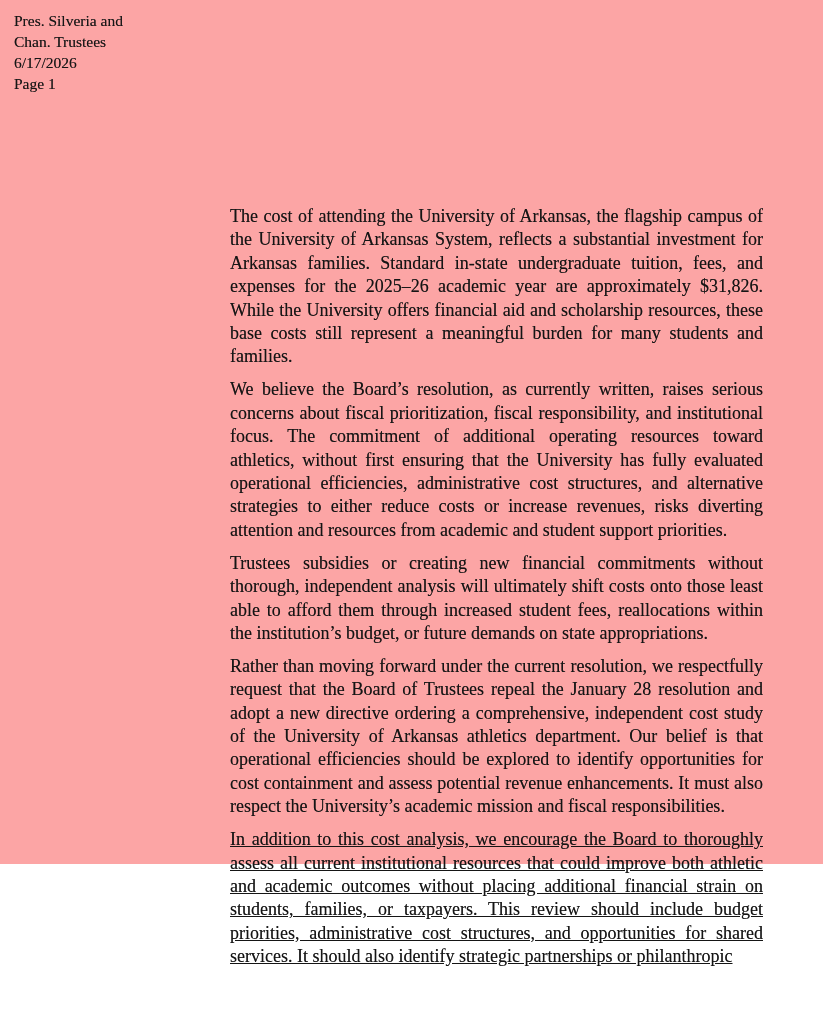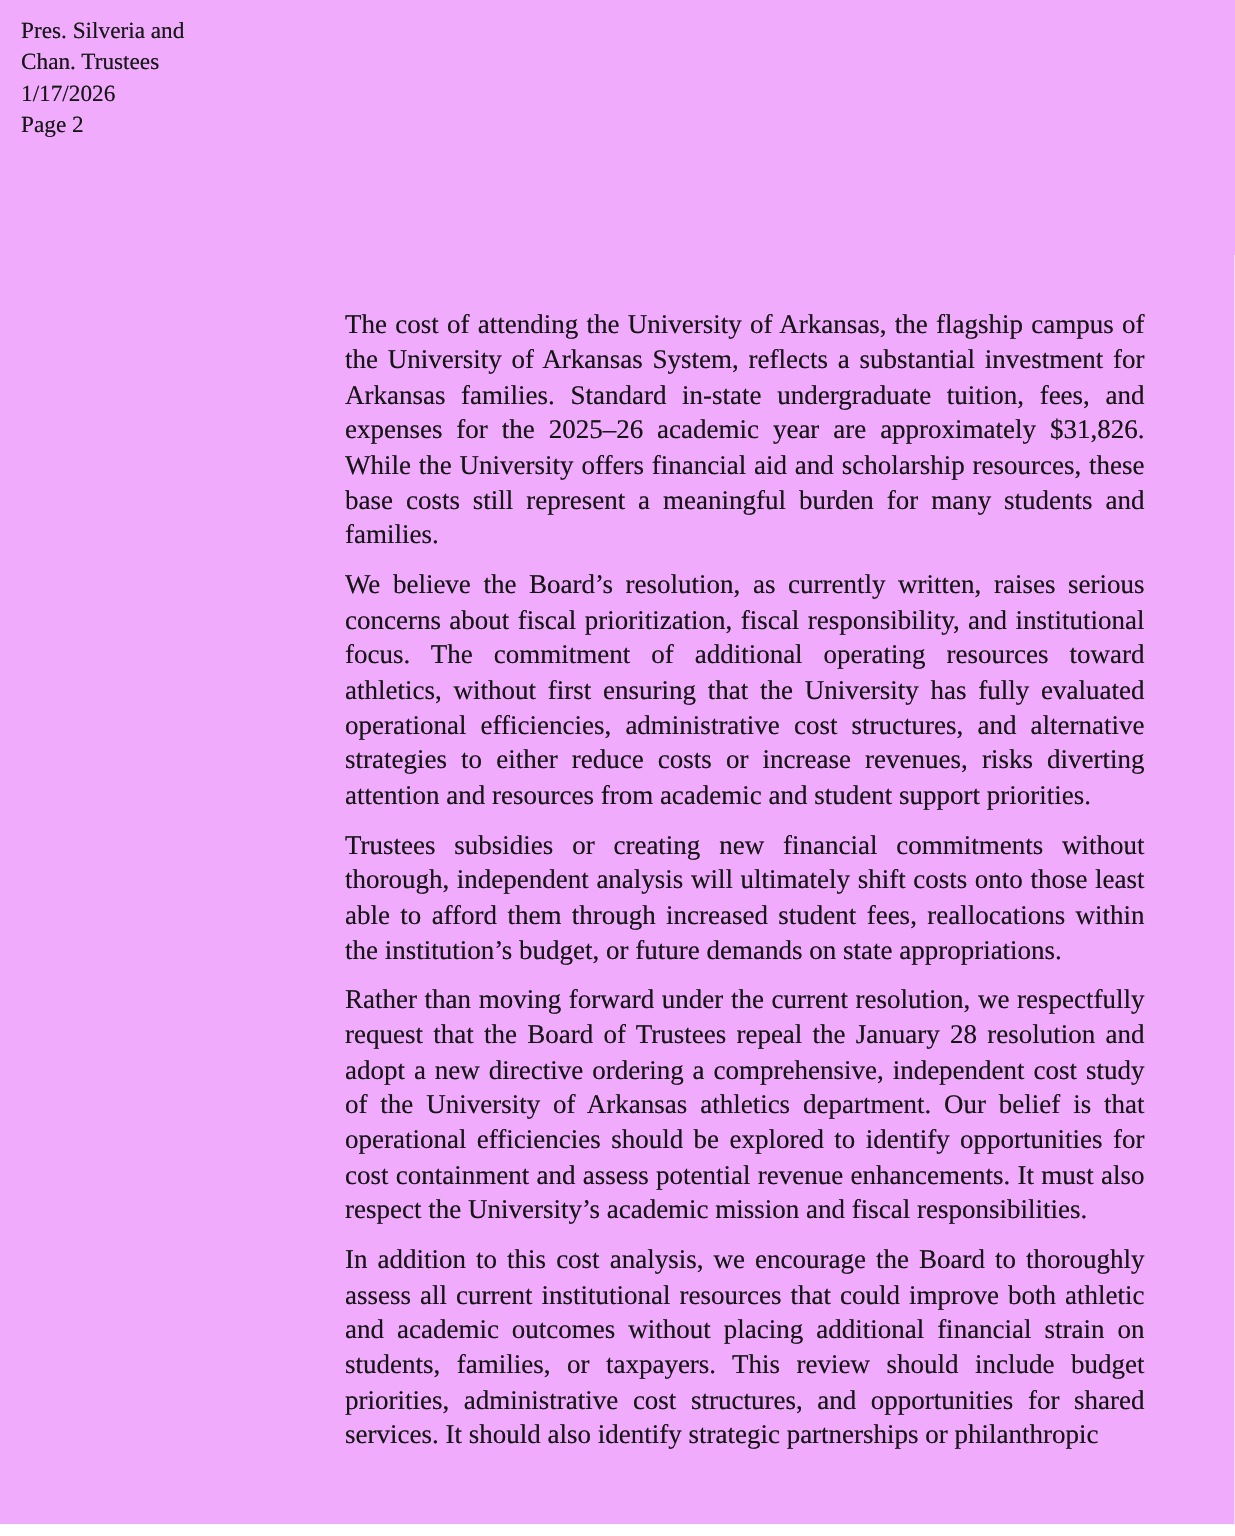--- a/index.html
+++ b/index.html
@@ -7,22 +7,22 @@
   html, body {
     width: 823px;
     height: 1024px;
     background: #ffffff;
     overflow: hidden;
   }
 
   .page {
     position: relative;
     width: 823px;
-    height: 1016px;
-    background: #f0abfc;
+    height: 864px;
+    background: #fca5a5;
     color: #141414;
     font-family: "Liberation Serif", "DejaVu Serif", serif;
     
     text-shadow: 0 0 0.4px rgba(20,20,20,0.55);
   }
 
   .page-header {
     position: absolute;
     left: 14px;
     top: 10px;
@@ -42,32 +42,33 @@
     text-align: justify;
     color: #151515;
   }
 
   .body-block p {
     margin-bottom: 9.5px;
   }
 
   .body-block p:last-child {
     margin-bottom: 0;
+    text-decoration: underline;
   }
 </style>
 </head>
 <body>
 
 <div class="page">
 
   <div class="page-header">
     <div>Pres. Silveria and</div>
     <div>Chan. Trustees</div>
-    <div>1/17/2026</div>
-    <div>Page 2</div>
+    <div>6/17/2026</div>
+    <div>Page 1</div>
   </div>
 
   <div class="body-block">
     <p>The cost of attending the University of Arkansas, the flagship campus of the University of Arkansas System, reflects a substantial investment for Arkansas families. Standard in-state undergraduate tuition, fees, and expenses for the 2025–26 academic year are approximately $31,826. While the University offers financial aid and scholarship resources, these base costs still represent a meaningful burden for many students and families.</p>
     <p>We believe the Board’s resolution, as currently written, raises serious concerns about fiscal prioritization, fiscal responsibility, and institutional focus. The commitment of additional operating resources toward athletics, without first ensuring that the University has fully evaluated operational efficiencies, administrative cost structures, and alternative strategies to either reduce costs or increase revenues, risks diverting attention and resources from academic and student support priorities.</p>
     <p>Trustees subsidies or creating new financial commitments without thorough, independent analysis will ultimately shift costs onto those least able to afford them through increased student fees, reallocations within the institution’s budget, or future demands on state appropriations.</p>
     <p>Rather than moving forward under the current resolution, we respectfully request that the Board of Trustees repeal the January 28 resolution and adopt a new directive ordering a comprehensive, independent cost study of the University of Arkansas athletics department. Our belief is that operational efficiencies should be explored to identify opportunities for cost containment and assess potential revenue enhancements. It must also respect the University’s academic mission and fiscal responsibilities.</p>
     <p>In addition to this cost analysis, we encourage the Board to thoroughly assess all current institutional resources that could improve both athletic and academic outcomes without placing additional financial strain on students, families, or taxpayers. This review should include budget priorities, administrative cost structures, and opportunities for shared services. It should also identify strategic partnerships or philanthropic</p>
   </div>
 

